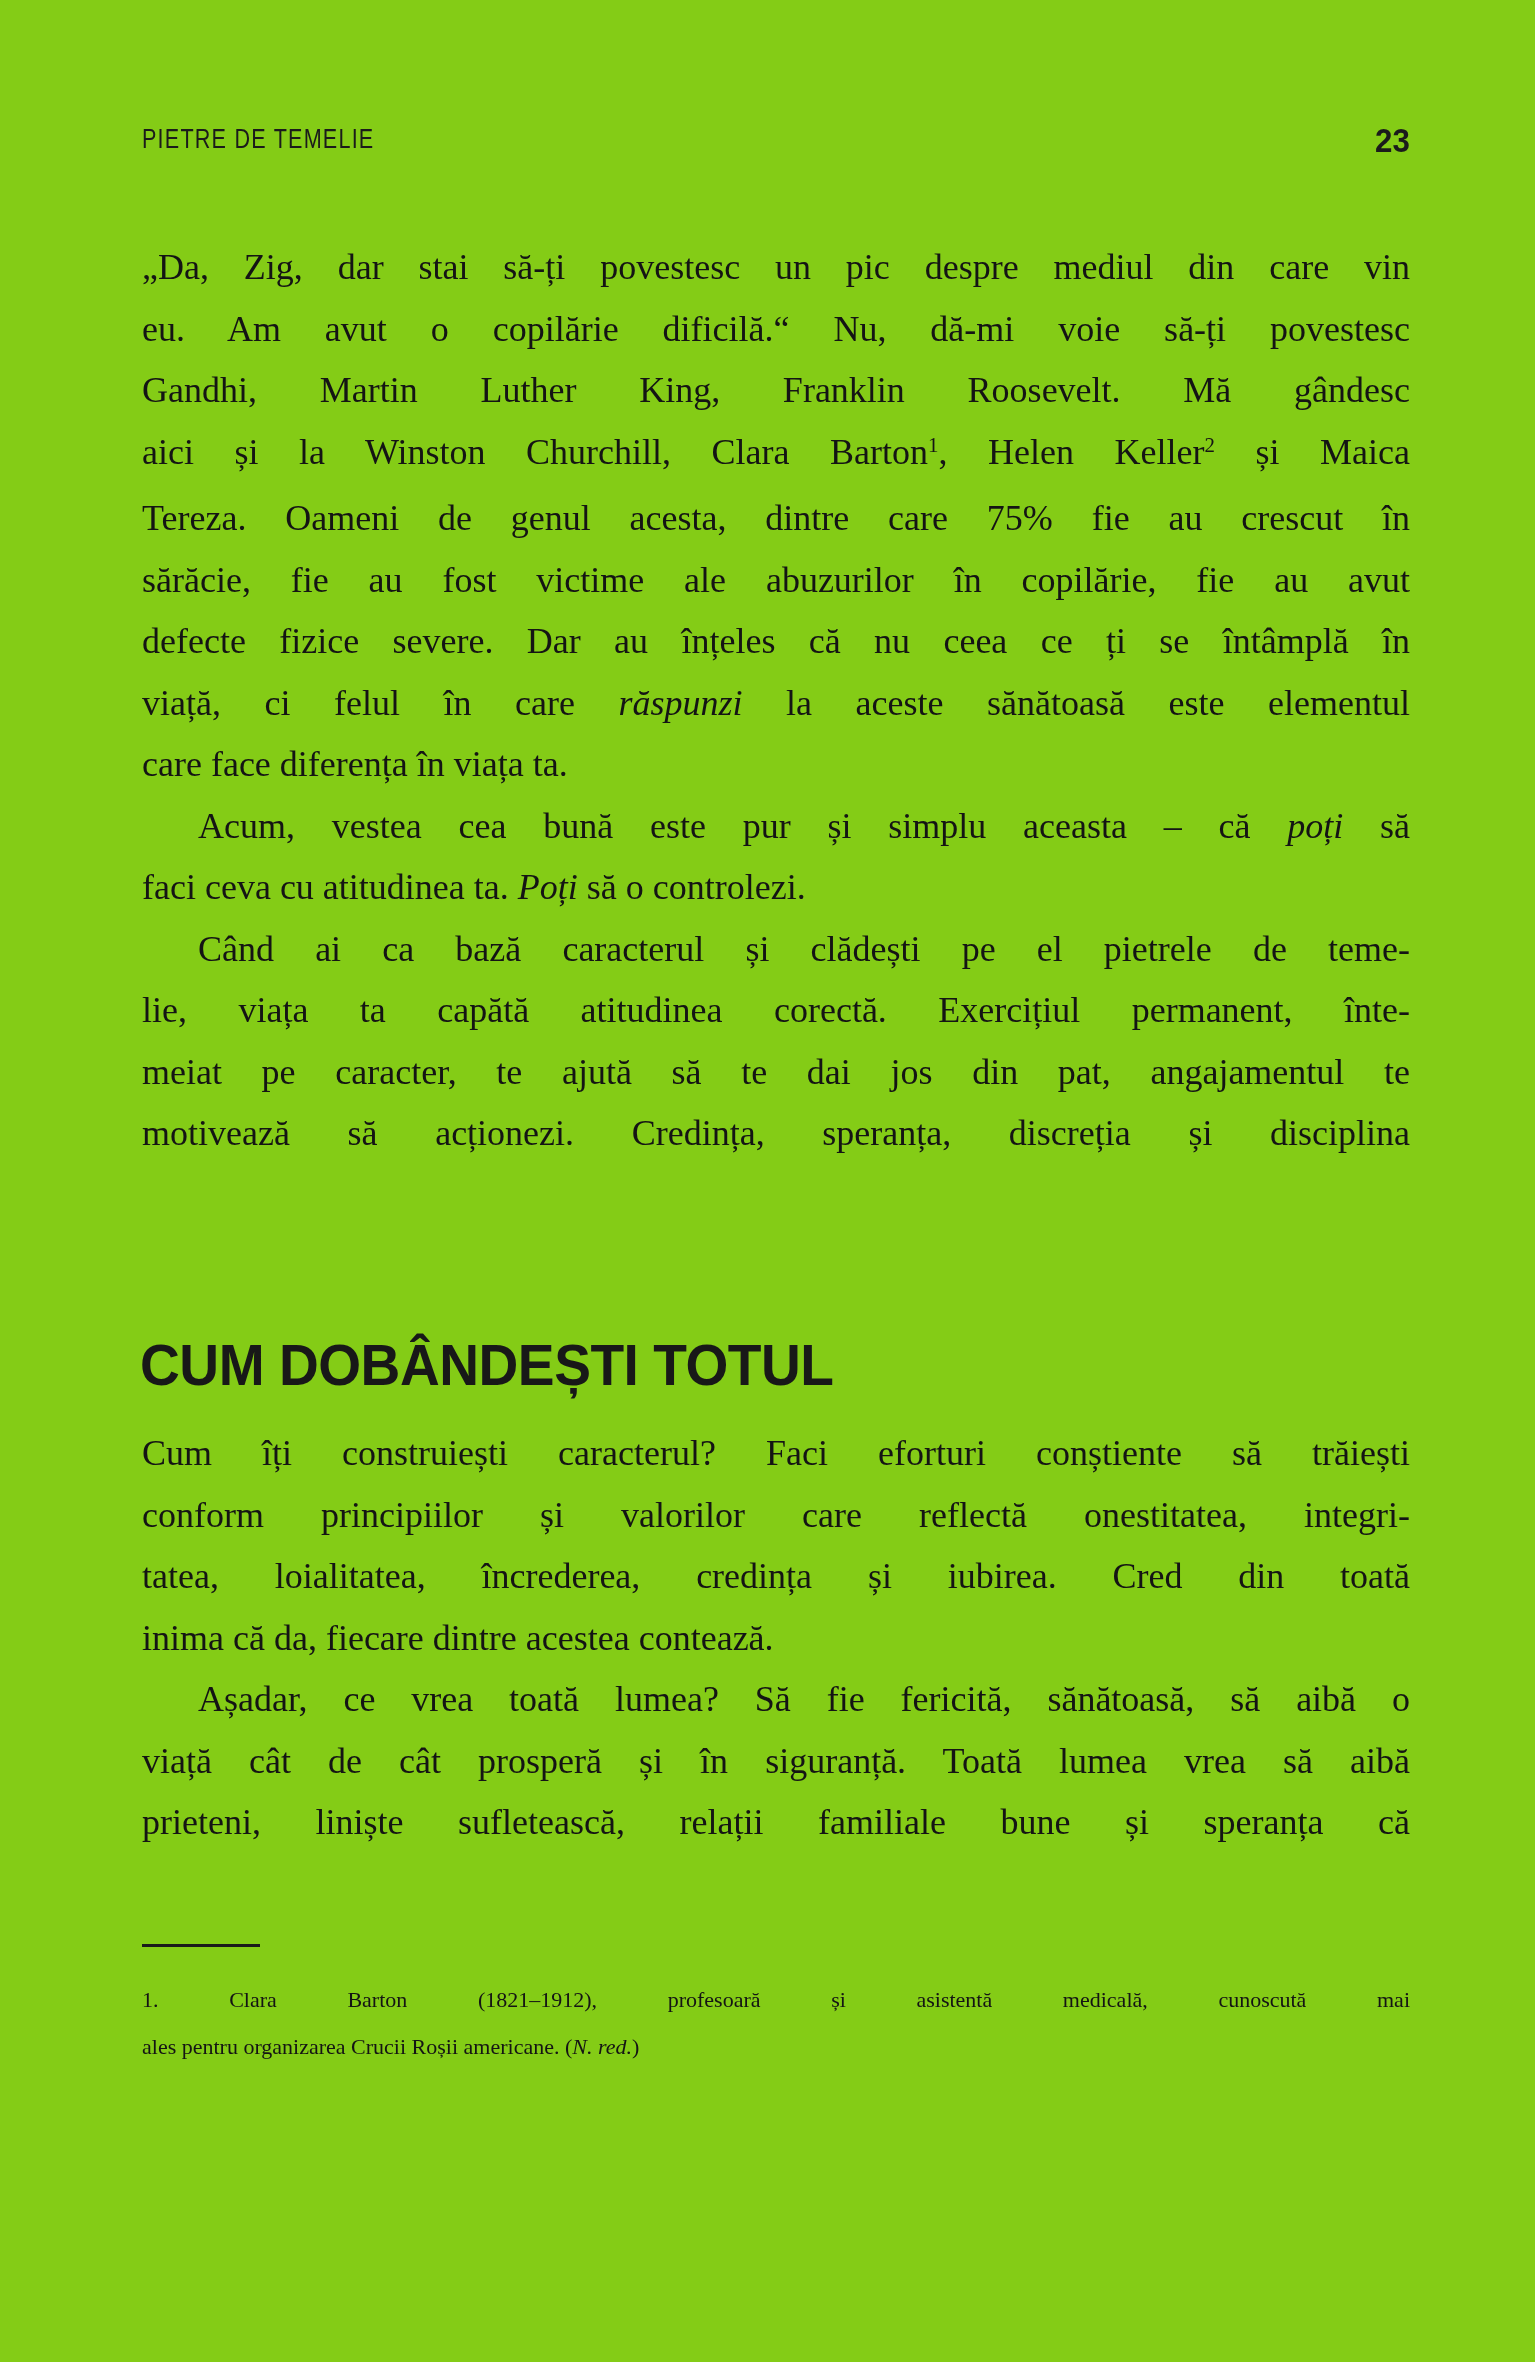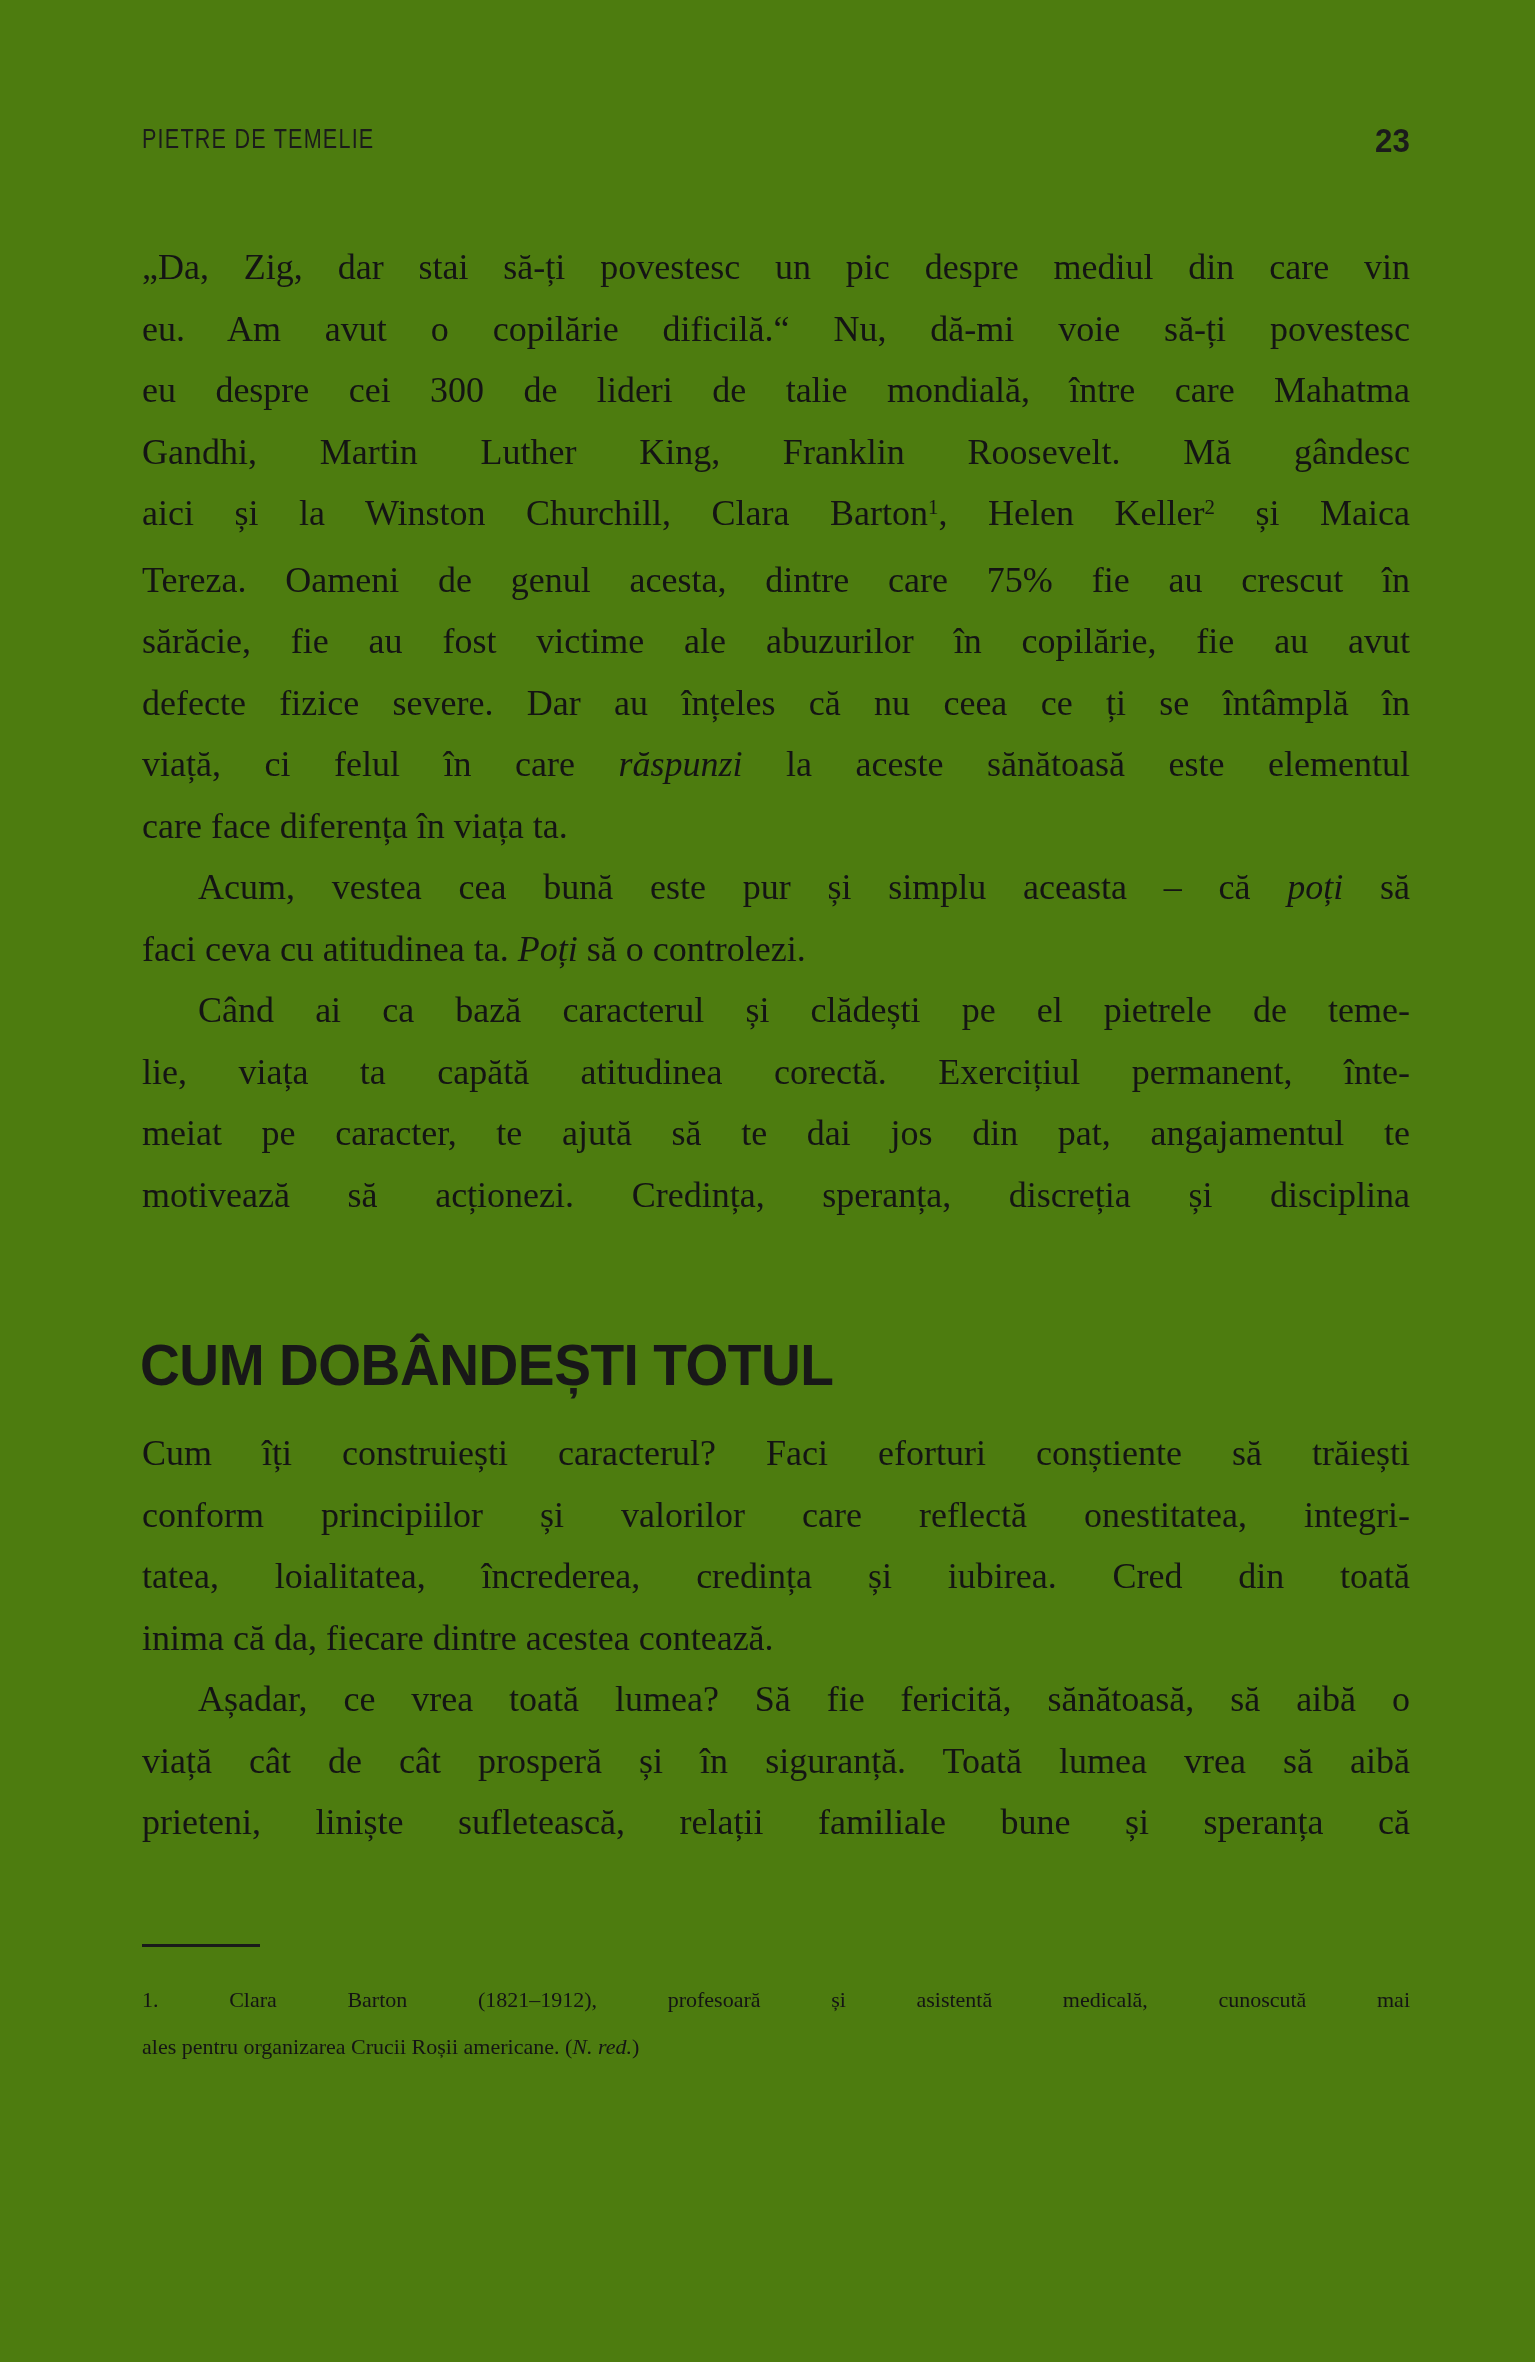--- a/index.html
+++ b/index.html
@@ -1,19 +1,19 @@
 <!DOCTYPE html>
 <html><head>
 <meta charset="utf-8">
 <style>
   html,body { margin:0; padding:0; background:#e8e8e8; }
   .page {
     position:relative;
     width:1535px; height:2362px;
-    background:#4d7c0f;
+    background:#84cc16;
     color:#141414;
     overflow:hidden;
     font-family:"Liberation Serif", serif;
   }
   .running-head {
     position:absolute; left:142px; top:124px;
     font-family:"Liberation Sans", sans-serif;
     font-size:27px; line-height:30px;
     letter-spacing:1.5px; color:#1b1b1b;
     transform:scaleX(0.8); transform-origin:left center;
@@ -70,21 +70,20 @@
 
 <div class="page">
 
   <div class="running-head">PIETRE DE TEMELIE</div>
 
   <div class="page-number">23</div>
 
   <div class="textblock block-a">
       <div class="tline"><span>„Da, Zig, dar stai să-ți povestesc un pic despre mediul din care vin</span></div>
       <div class="tline"><span>eu. Am avut o copilărie dificilă.“ Nu, dă-mi voie să-ți povestesc</span></div>
-      <div class="tline"><span>eu despre cei 300 de lideri de talie mondială, între care Mahatma</span></div>
       <div class="tline"><span>Gandhi, Martin Luther King, Franklin Roosevelt. Mă gândesc</span></div>
       <div class="tline"><span>aici și la Winston Churchill, Clara Barton</span><span class="sup">1</span><span>, Helen Keller</span><span class="sup">2</span><span> și Maica</span></div>
       <div class="tline"><span>Tereza. Oameni de genul acesta, dintre care 75% fie au crescut în</span></div>
       <div class="tline"><span>sărăcie, fie au fost victime ale abuzurilor în copilărie, fie au avut</span></div>
       <div class="tline"><span>defecte fizice severe. Dar au înțeles că nu ceea ce ți se întâmplă în</span></div>
       <div class="tline"><span>viață, ci felul în care </span><span class="i">răspunzi</span><span> la aceste sănătoasă este elementul</span></div>
       <div class="tline last"><span>care face diferența în viața ta.</span></div>
       <div class="tline ind"><span>Acum, vestea cea bună este pur și simplu aceasta – că </span><span class="i">poți</span><span> să</span></div>
       <div class="tline last"><span>faci ceva cu atitudinea ta. </span><span class="i">Poți</span><span> să o controlezi.</span></div>
       <div class="tline ind"><span>Când ai ca bază caracterul și clădești pe el pietrele de teme-</span></div>

